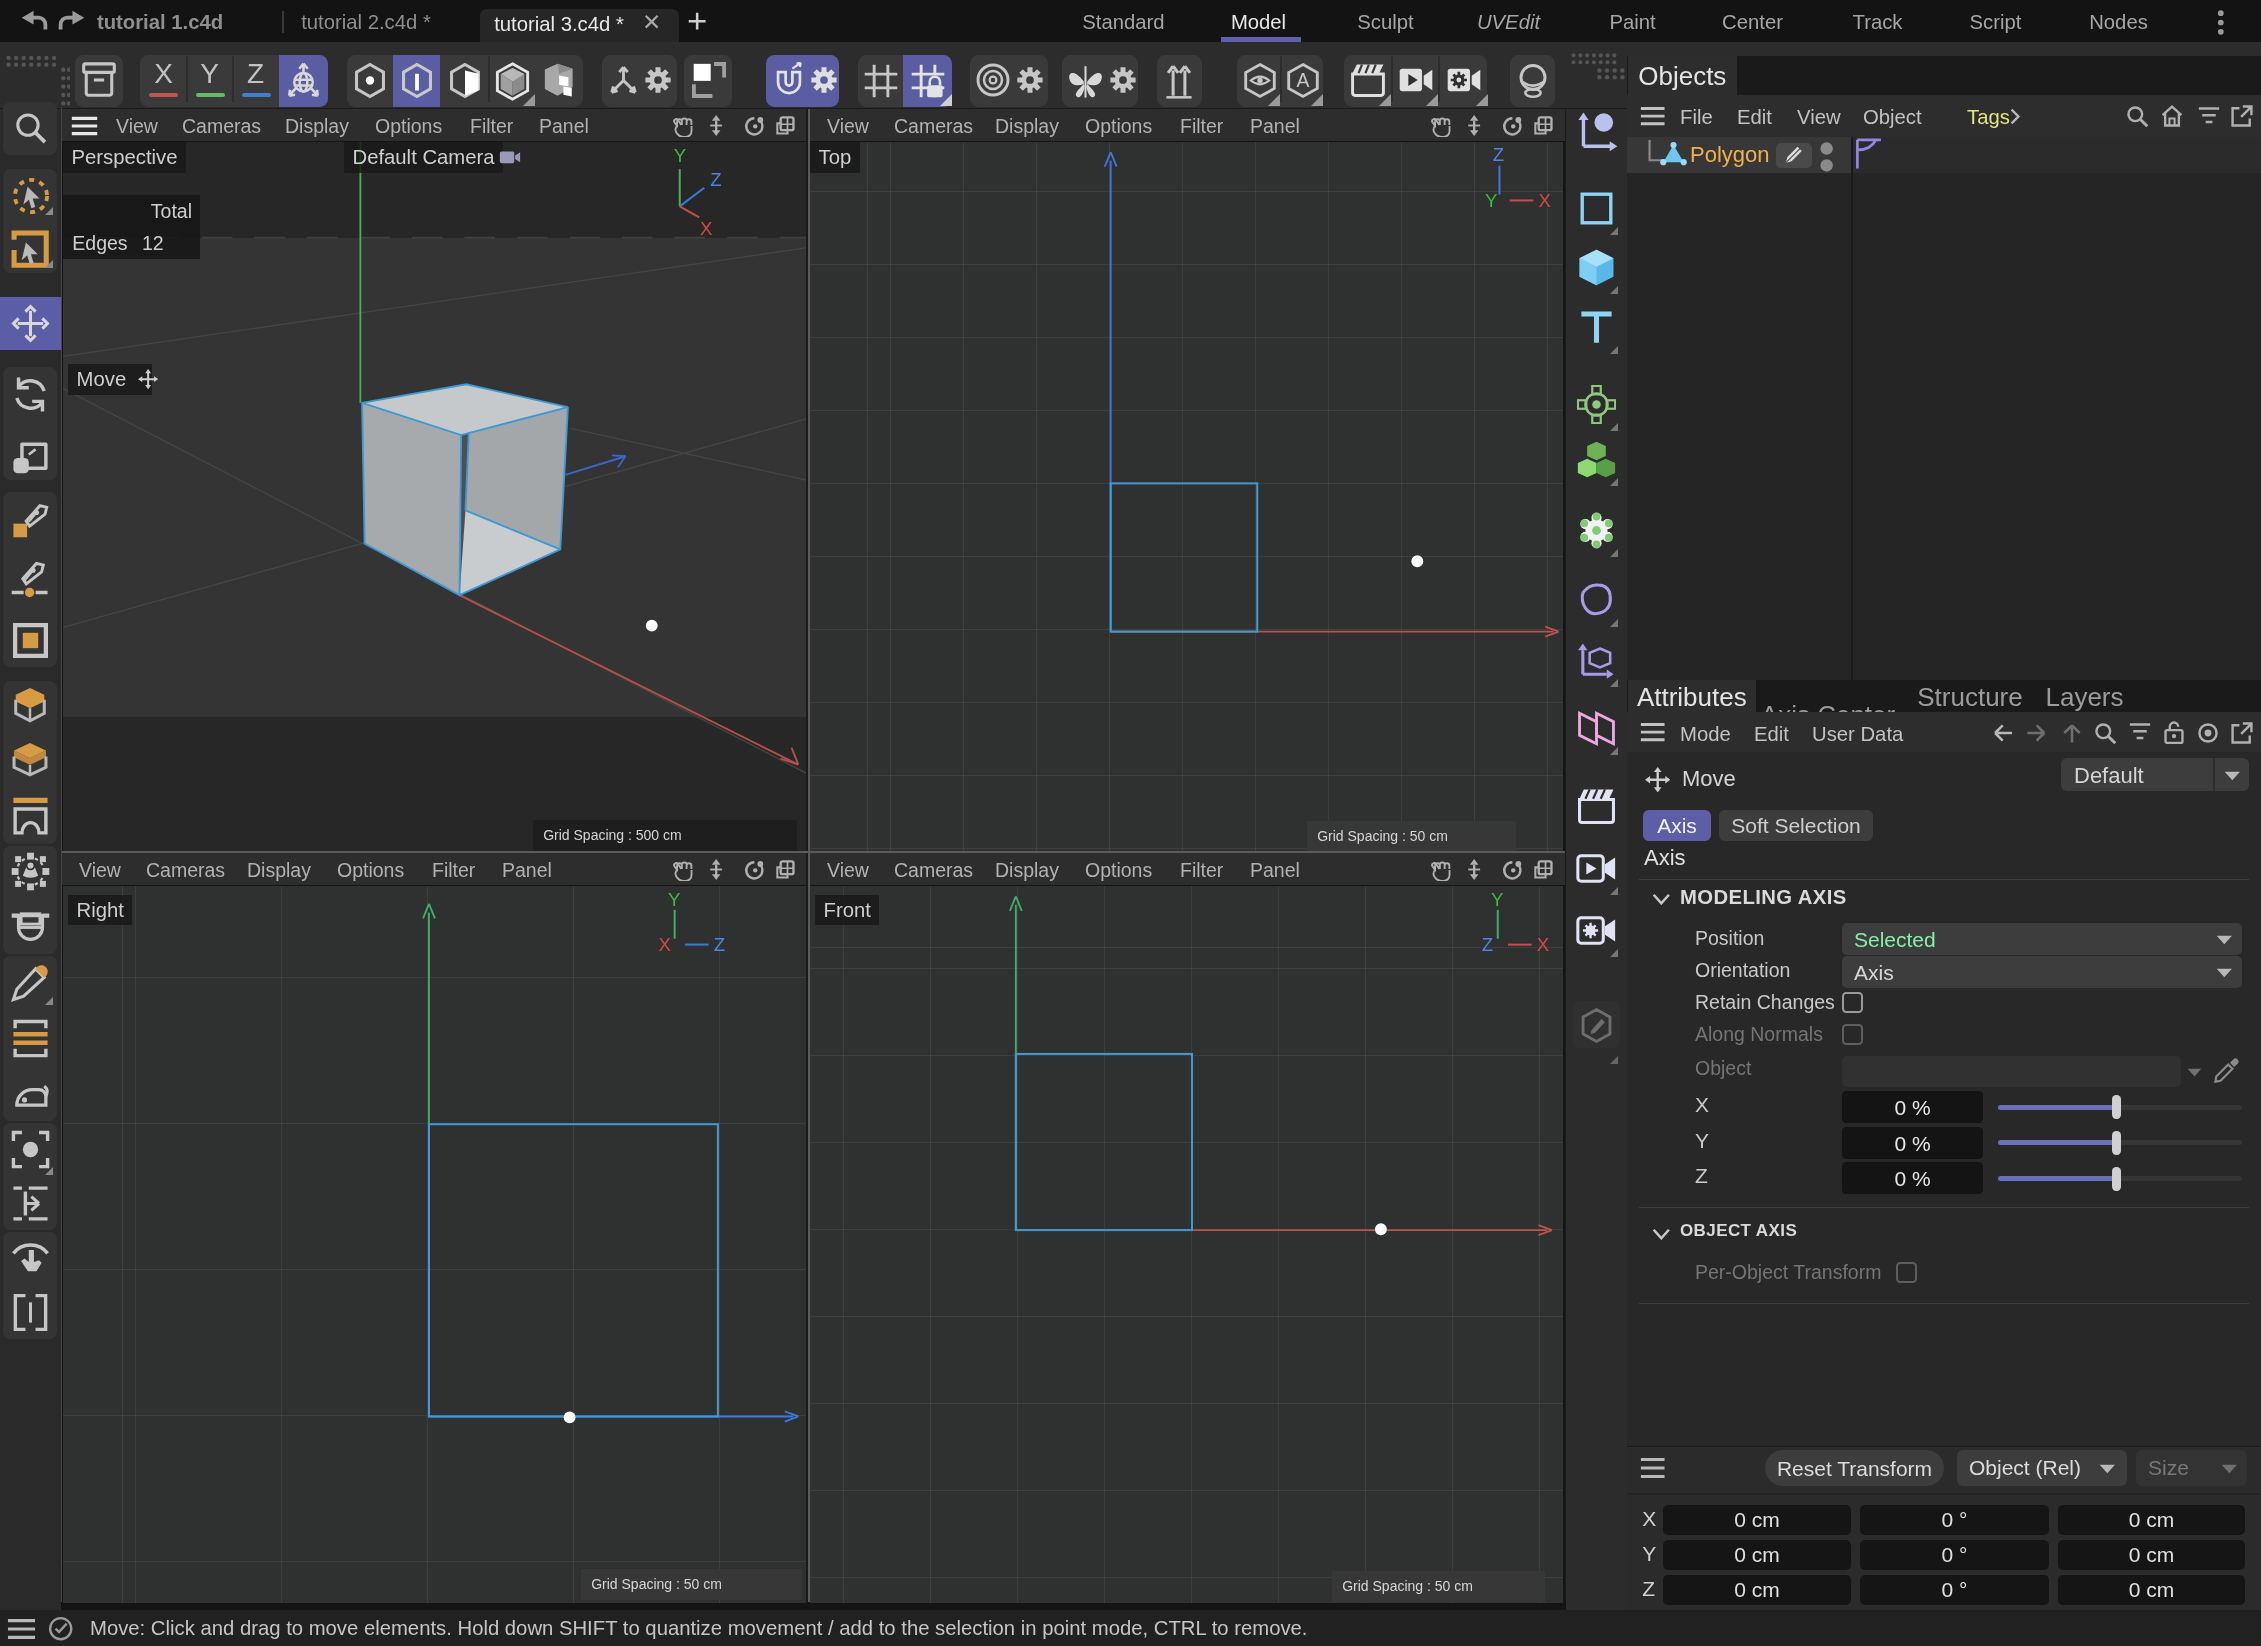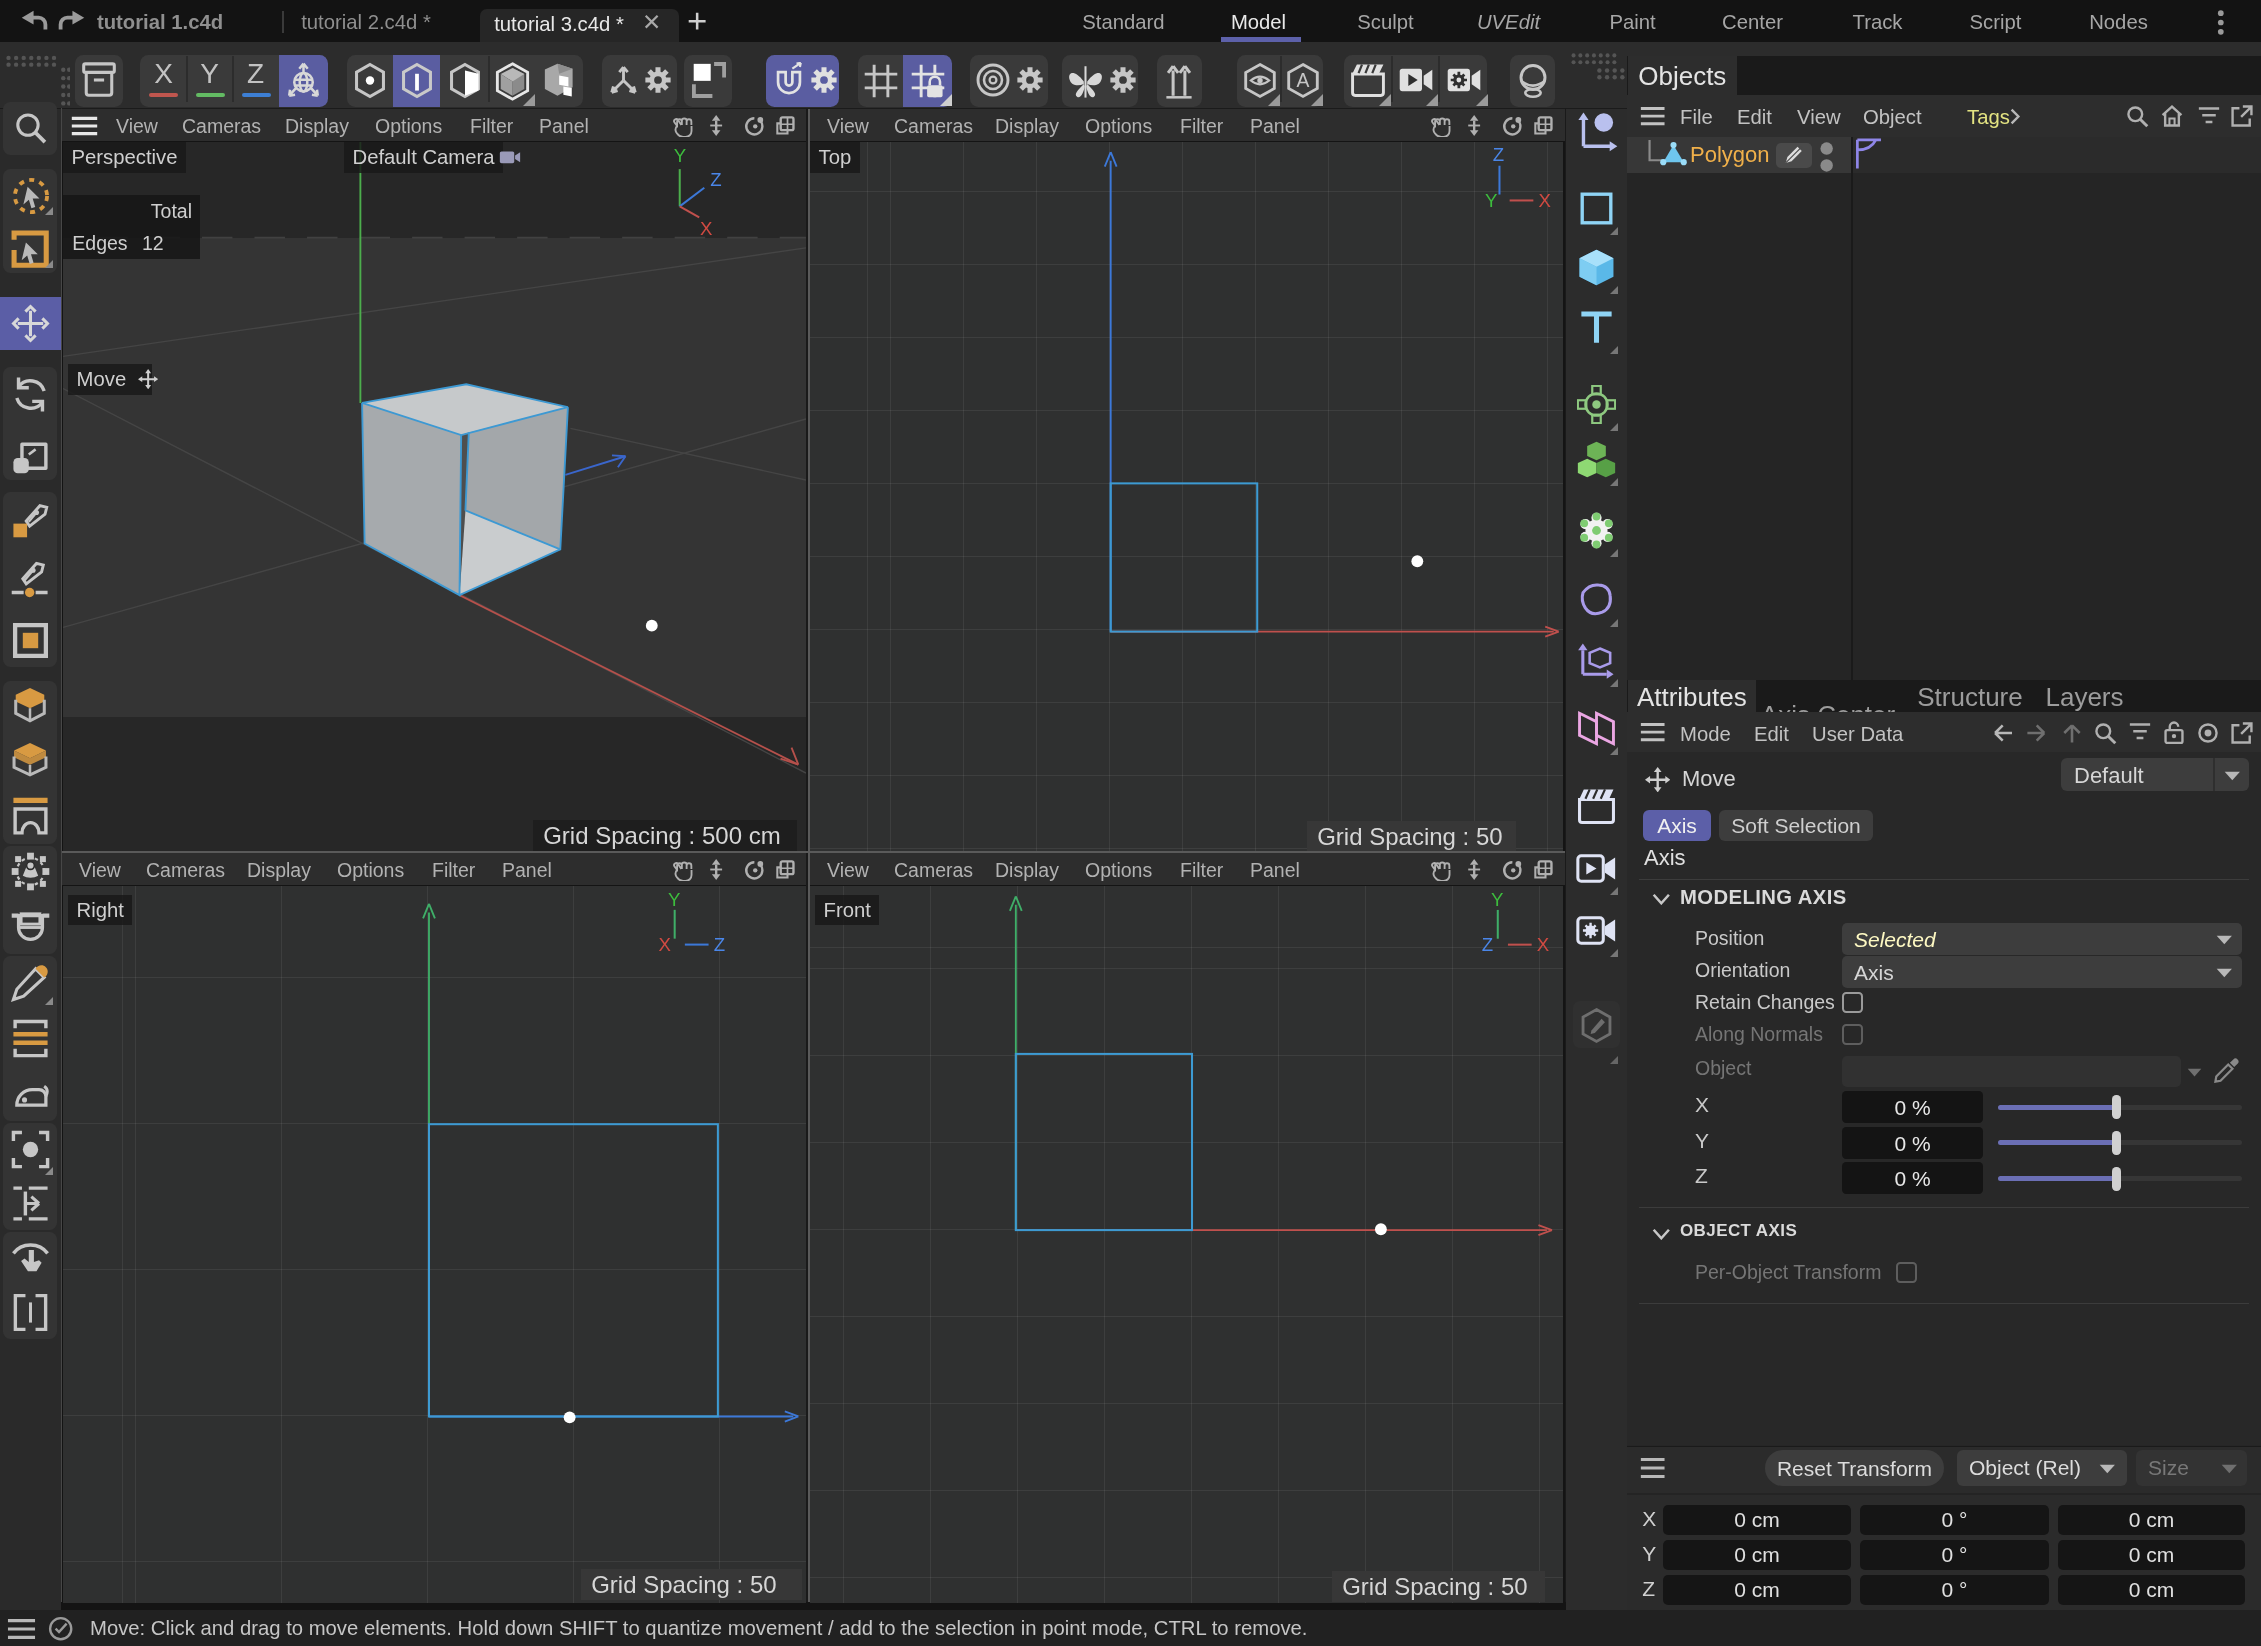--- a/index.html
+++ b/index.html
@@ -13,21 +13,21 @@
 #toolbar{position:absolute;left:0;top:42px;width:2261px;height:66px;background:#2c2c2c;border-bottom:0.8px solid #1b1b1b;}
 .tbtn{position:absolute;top:12.7px;height:52px;background:#3a3a3a;border-radius:8.5px;}
 .tpurple{background:#5a5da1;}
 
 #lefttools{position:absolute;left:0;top:109px;width:61px;height:1501px;background:#2a2a2a;}
 
 .vpbar{position:absolute;background:#2d2d2d;height:32px;}
 .vpbar .m{position:absolute;top:0;height:32px;line-height:34px;font-size:19.5px;color:#b2b2b2;}
 .vpc{position:absolute;overflow:hidden;}
 .chip{position:absolute;background:rgba(24,24,24,0.82);color:#cfcfcf;font-size:20.3px;line-height:30.5px;height:30.5px;padding:0 8.5px;}
-.gsl{position:absolute;background:#373737;color:#d6d6d6;font-size:24px;line-height:31px;height:30.5px;padding-left:10.2px;}
+.gsl{position:absolute;background:#373737;color:#d6d6d6;font-size:14px;line-height:31px;height:30.5px;padding-left:10.2px;}
 
 #rstrip{position:absolute;left:1566px;top:109px;width:61px;height:1501px;background:#2c2c2c;}
 
 #rpanel{position:absolute;left:1627px;top:42px;width:634px;height:1568px;background:#262626;}
 .ptabbar{position:absolute;left:0;width:634px;height:39px;background:#1a1a1a;}
 .ptab{position:absolute;top:0;height:39px;line-height:41px;font-size:26px;color:#9c9c9c;text-align:center;}
 .ptab.act{background:#2d2d2d;color:#e4e4e4;}
 .pmenu{position:absolute;left:0;width:634px;height:42px;background:#2d2d2d;}
 .pmenu .m{position:absolute;height:42px;line-height:44px;font-size:20.3px;color:#c2c2c2;}
 
@@ -980,21 +980,21 @@
   <div class="abs" style="left:16px;top:768px;width:68px;height:30.5px;background:#5c5fa8;border-radius:6px;text-align:center;font-size:21px;line-height:31px;color:#f0f0f0;">Axis</div>
   <div class="abs" style="left:92px;top:768px;width:154px;height:30.5px;background:#3d3d3d;border-radius:6px;text-align:center;font-size:21px;line-height:31px;color:#cfcfcf;">Soft Selection</div>
   <div class="abs" style="left:17px;top:803px;font-size:22px;color:#e0e0e0;">Axis</div>
   <div class="abs" style="left:12px;top:837px;width:610px;height:0.8px;background:#3c3c3c;"></div>
   <svg class="abs" style="left:25.4px;top:851px" width="18.6" height="12" viewBox="0 0 22 14">
         <path d="M2 2 L11 12 L20 2" stroke="#c8c8c8" stroke-width="3" fill="none"></path>
       </svg>
   <div class="abs" style="left:53px;top:844px;font-size:20.3px;font-weight:bold;color:#dadada;letter-spacing:0.4px;">MODELING AXIS</div>
   <div class="abs" style="left:68px;top:885px;font-size:19.5px;color:#c9c9c9;">Position</div>
   <div class="abs" style="left:215px;top:881px;width:400px;height:32px;background:#3d3d3d;border-radius:5.1px;"></div>
-  <div class="abs" style="left:227px;top:886px;font-size:21px;color:#fef9c3;font-style:italic;">Selected</div>
+  <div class="abs" style="left:227px;top:886px;font-size:21px;color:#86efac;">Selected</div>
   <svg class="abs" style="left:588px;top:893px" width="18.6" height="10.2" viewBox="0 0 22 12">
         <path d="M2 1 L11 11 L20 1 Z" fill="#b8b8b8"></path>
       </svg>
   <div class="abs" style="left:68px;top:917px;font-size:19.5px;color:#c9c9c9;">Orientation</div>
   <div class="abs" style="left:215px;top:914px;width:400px;height:32px;background:#3d3d3d;border-radius:5.1px;"></div>
   <div class="abs" style="left:227px;top:919px;font-size:21px;color:#d6d6d6;">Axis</div>
   <svg class="abs" style="left:588px;top:926px" width="18.6" height="10.2" viewBox="0 0 22 12">
         <path d="M2 1 L11 11 L20 1 Z" fill="#b8b8b8"></path>
       </svg>
   <div class="abs" style="left:68px;top:949px;font-size:19.5px;color:#c9c9c9;">Retain Changes</div>

